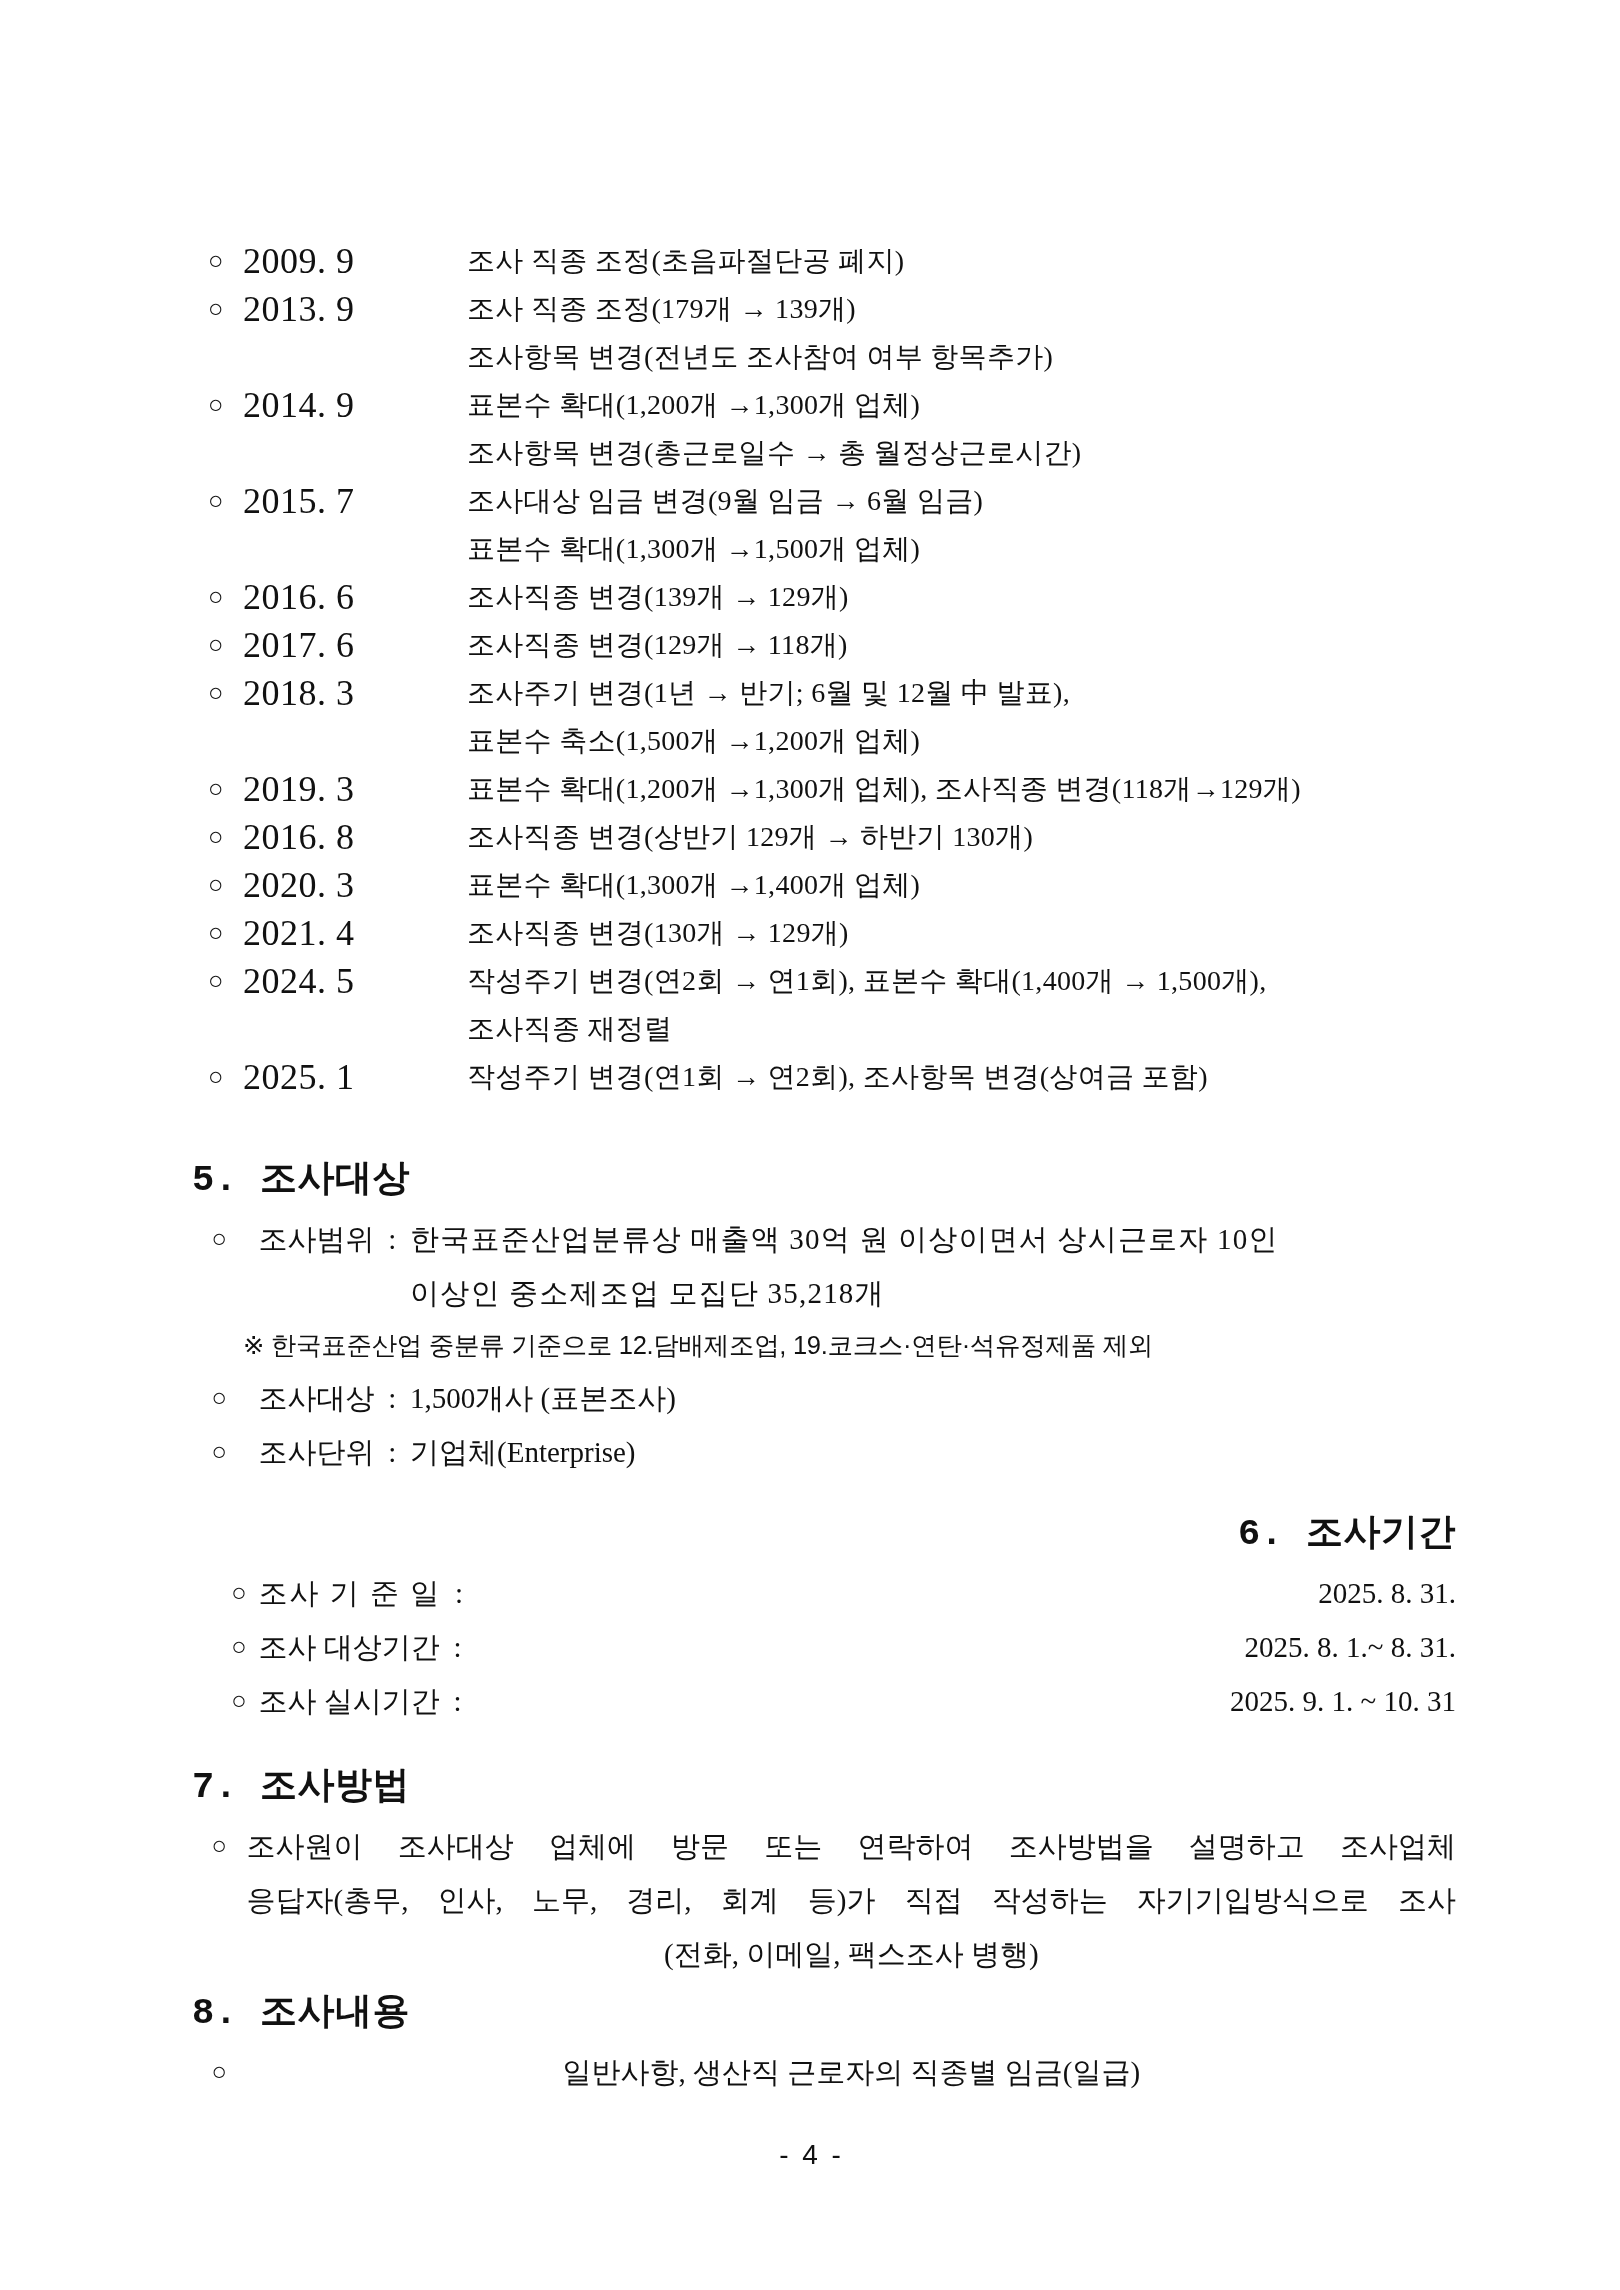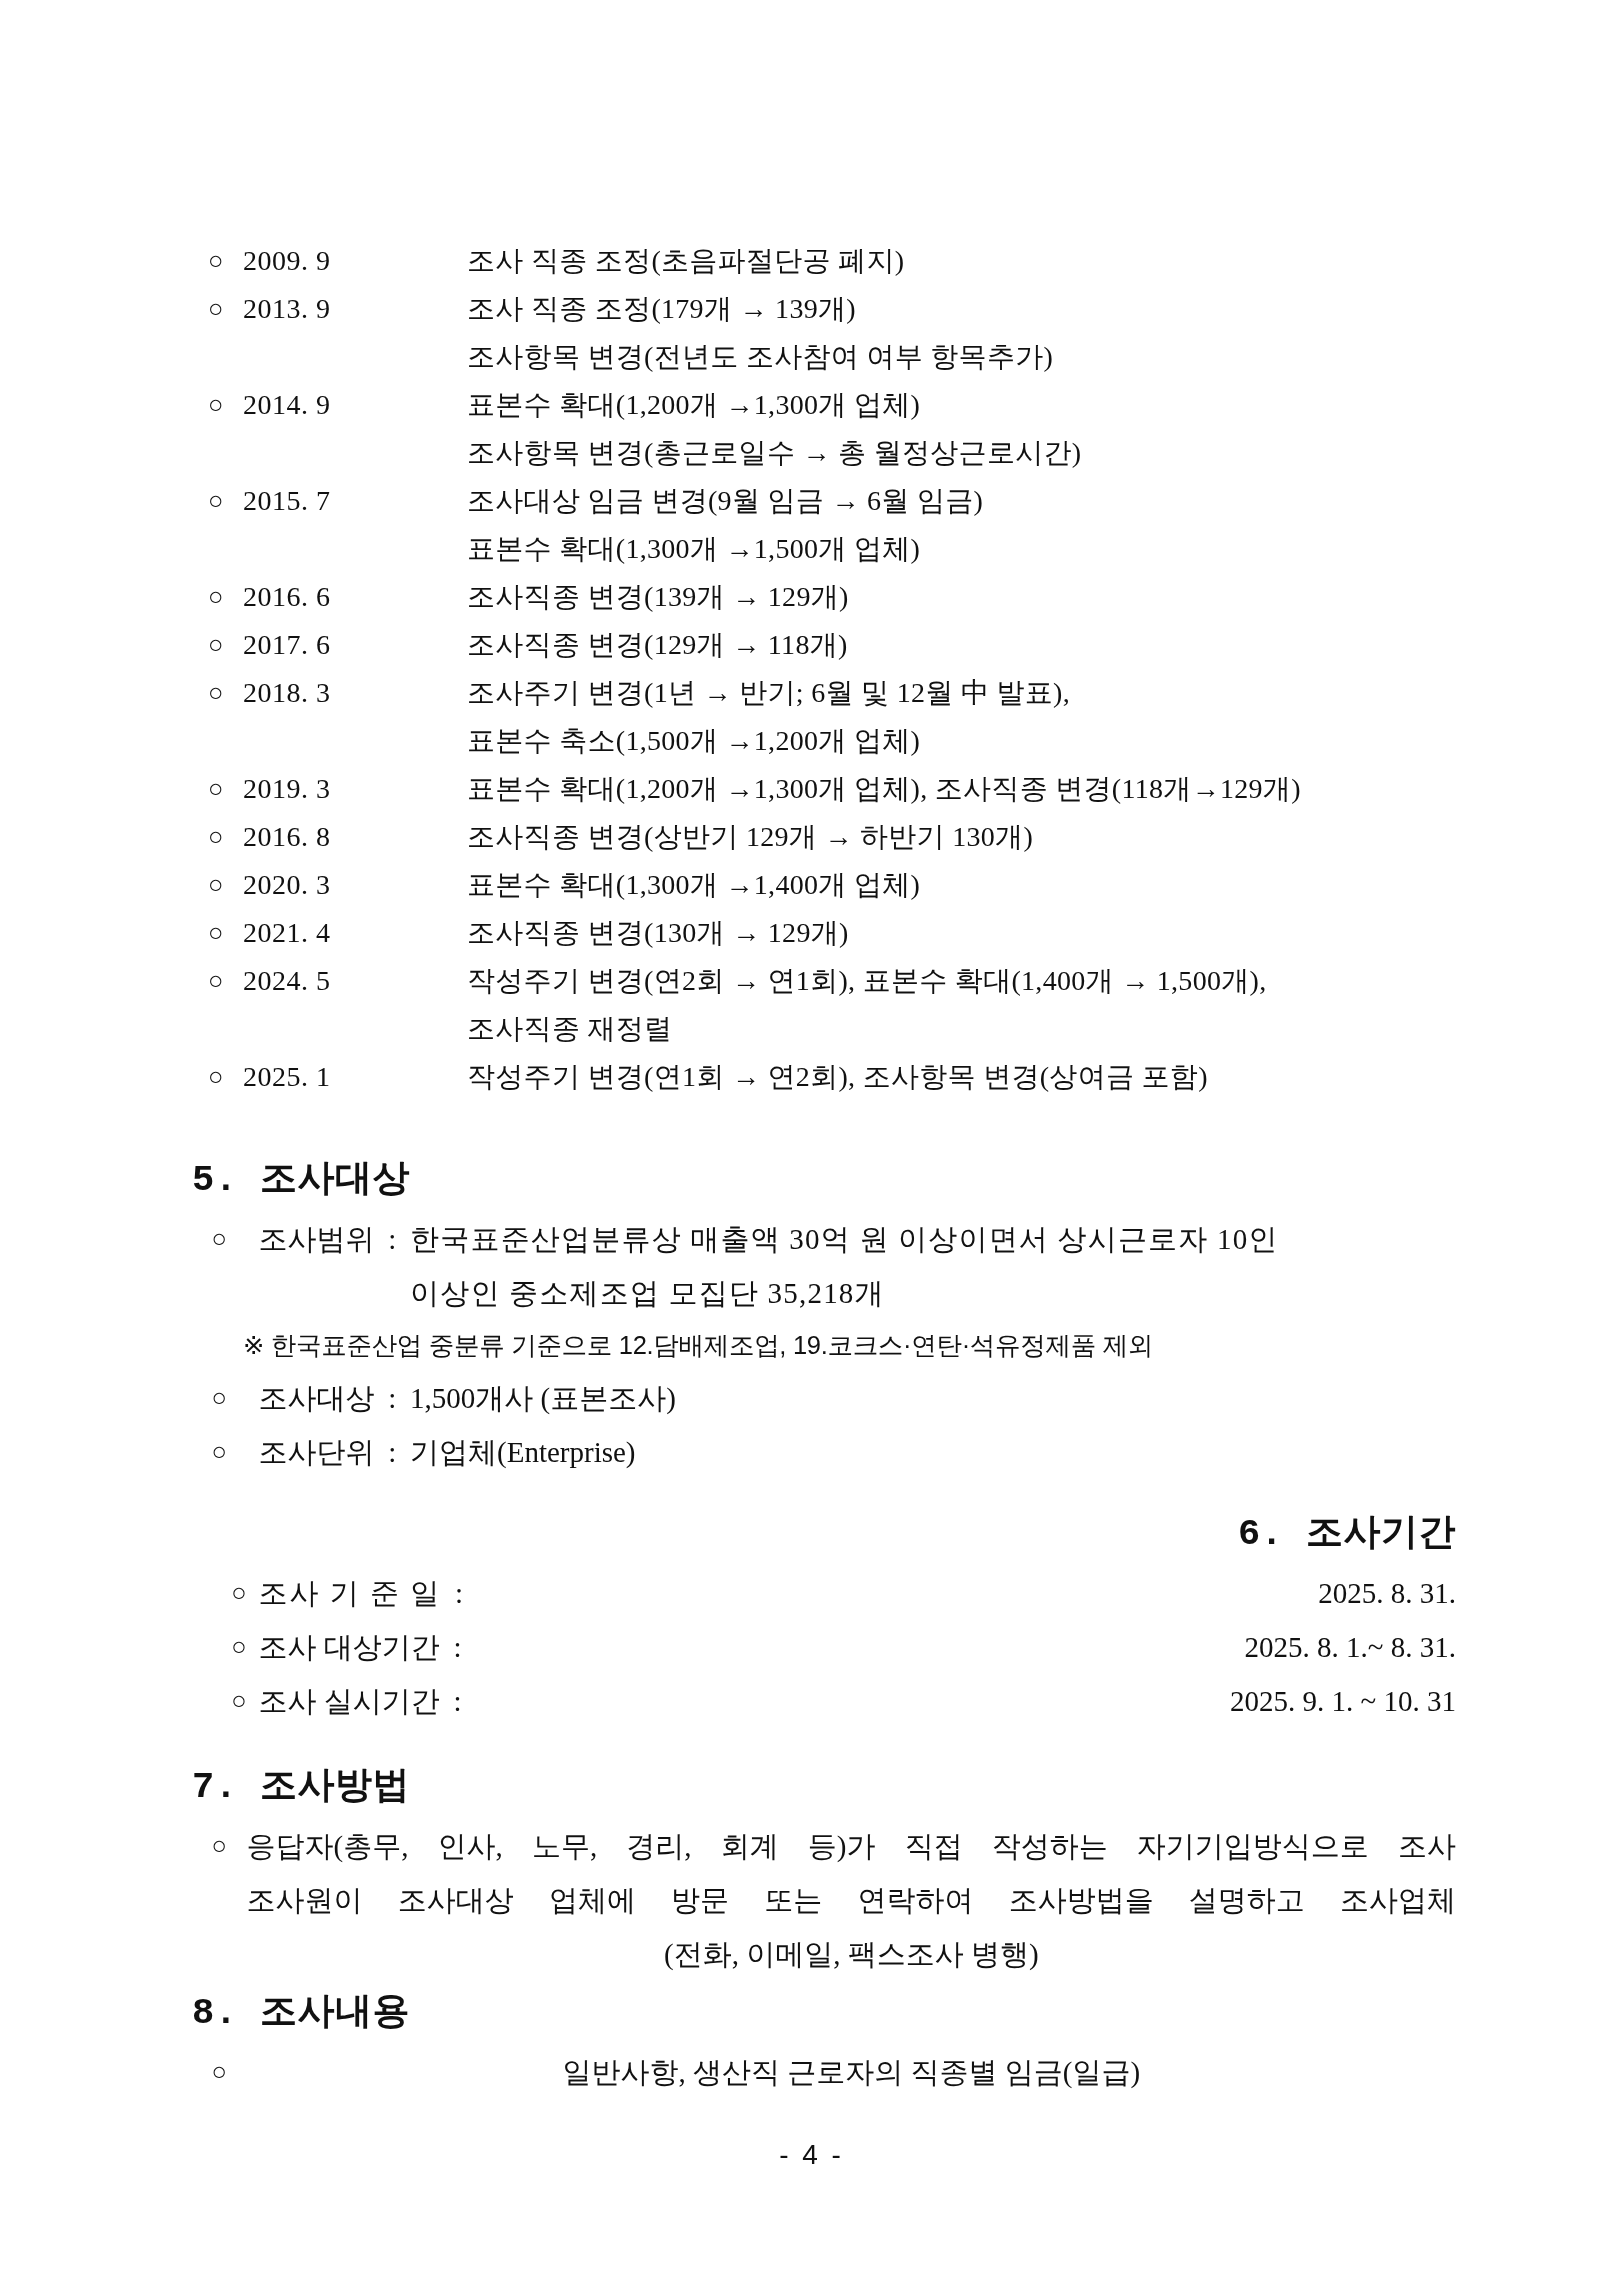--- a/index.html
+++ b/index.html
@@ -7,21 +7,21 @@
       width: 1620px; height: 2291px; position: relative; overflow: hidden;
       color: #111111;
       font-family: "Liberation Serif", "DejaVu Serif", serif;
     }
     .page { position: absolute; left: 0; top: 0; width: 1620px; height: 2291px; }
 
     
     .timeline { position: absolute; left: 208px; top: 237px; width: 1255px; }
     .tl-row { position: relative; display: flex; align-items: flex-start; }
     .tl-bullet { width: 35px; flex: none; font-size: 25.5px; line-height: 48px; }
-    .tl-date { width: 188px; flex: none; font-size: 28px; line-height: 48px; letter-spacing: 0.5px; }
+    .tl-date { width: 188px; flex: none; font-size: 36px; line-height: 48px; letter-spacing: 0.5px; }
     .tl-desc { flex: 1; margin-left: 36px; }
     .tl-line { font-size: 28px; line-height: 48px; white-space: nowrap; letter-spacing: 0.3px; }
 
     
     .section { position: absolute; left: 192px; width: 1264px; }
     .sec-title {
       font-family: Liberation Mono, monospace;
       font-weight: bold; font-size: 37px; line-height: 51px; letter-spacing: 0.5px;
       margin: 0 0 5.9px 0;
     }
@@ -207,22 +207,22 @@
         <span class="val">2025. 9. 1. ~ 10. 31</span>
       </div>
     </div>
   </div>
 
   <div class="section" style="top:1762px;">
     <h2 class="sec-title">7. 조사방법</h2>
     <div class="item">
       <span class="bullet">○</span>
       <div class="body">
+        <span class="justify-line">조사원이 조사대상 업체에 방문 또는 연락하여 조사방법을 설명하고 조사업체</span>
         <span class="justify-line">응답자(총무, 인사, 노무, 경리, 회계 등)가 직접 작성하는 자기기입방식으로 조사</span>
-        <span class="justify-line">조사원이 조사대상 업체에 방문 또는 연락하여 조사방법을 설명하고 조사업체</span>
         <span class="plain-line">(전화, 이메일, 팩스조사 병행)</span>
       </div>
     </div>
   </div>
 
   <div class="section" style="top:1988px;">
     <h2 class="sec-title">8. 조사내용</h2>
     <div class="item">
       <span class="bullet">○</span>
       <div class="body">

